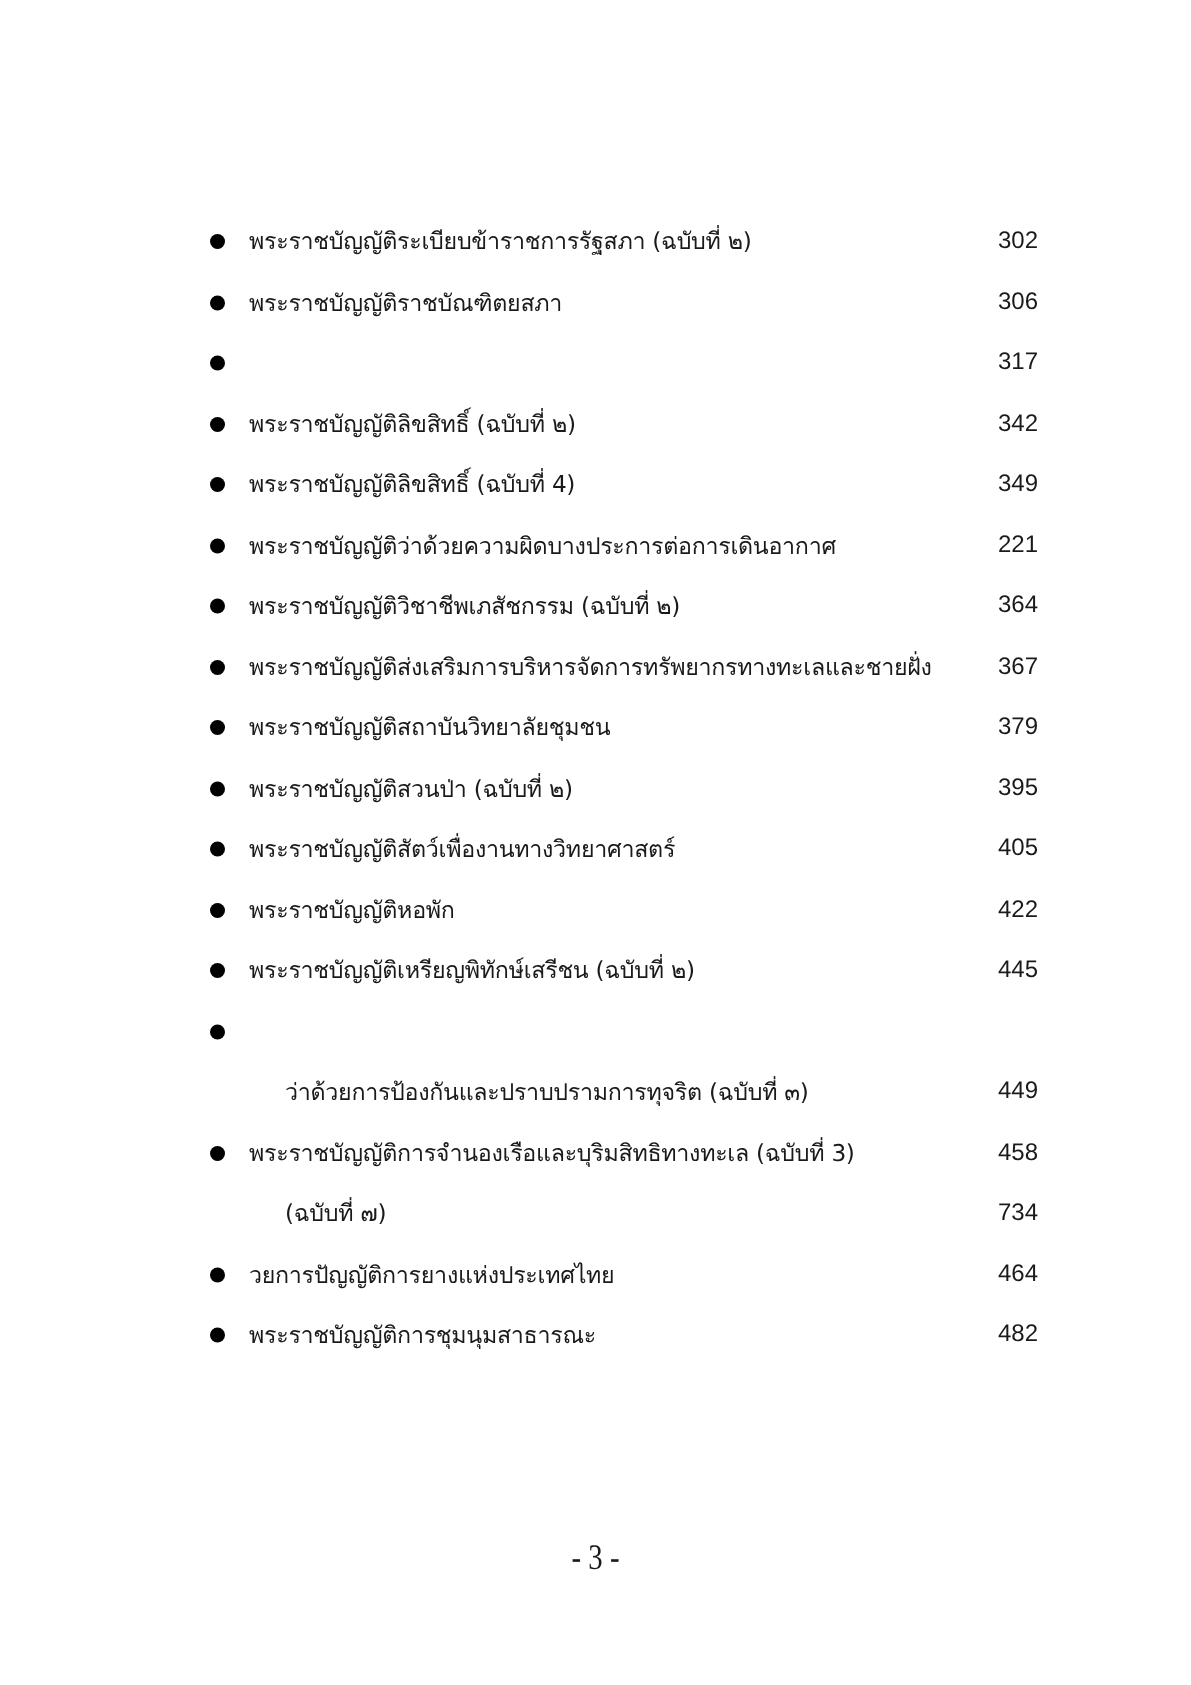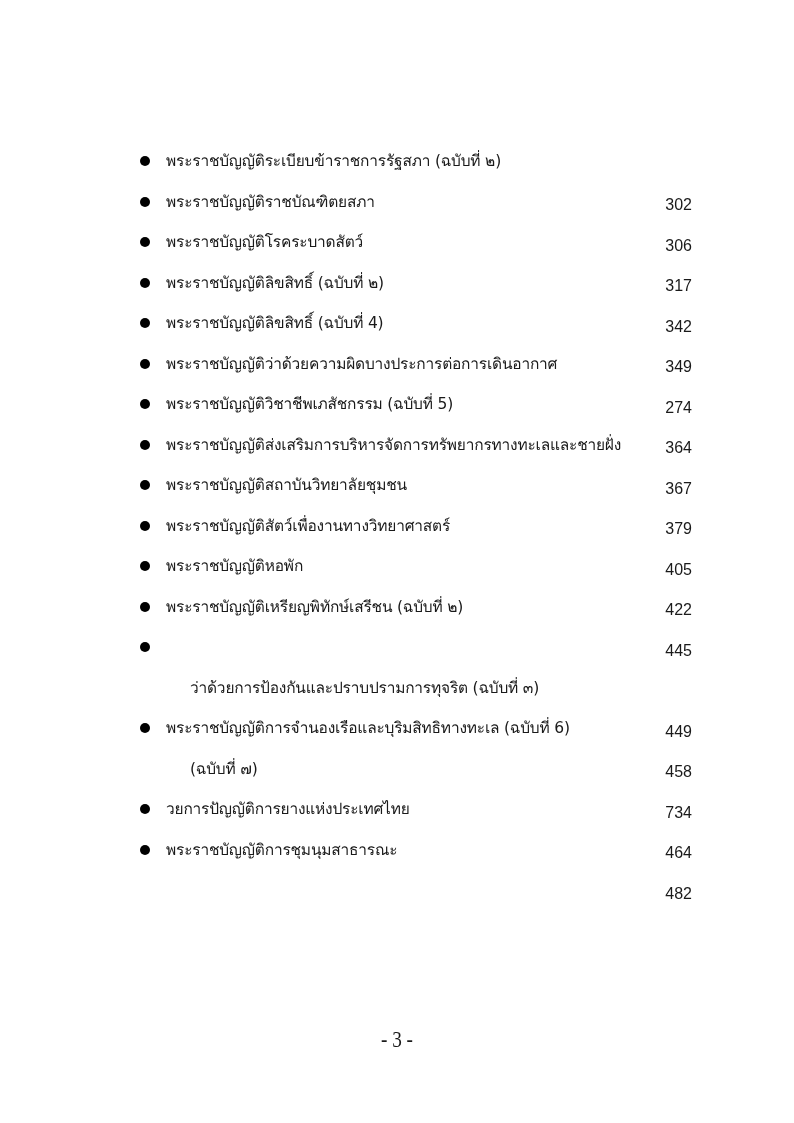--- a/index.html
+++ b/index.html
@@ -54,21 +54,20 @@
     }
     .title.cont {
       left: 52px;
     }
     .page-num {
       position: absolute;
       right: 2px;
       top: 0;
       font-family: "Liberation Sans", sans-serif;
       font-size: 16px;
-      margin-top: 44px;
     }
     .footer {
       position: absolute;
       left: 0;
       width: 794px;
       top: 1026px;
       text-align: center;
       font-family: "Liberation Serif", serif;
       font-size: 24px;
       transform: scaleX(0.8);
@@ -89,21 +88,20 @@
       <div class="entry">
         <div class="line">
           <span class="bullet"></span>
           <span class="title">พระราชบัญญัติราชบัณฑิตยสภา</span>
           <span class="page-num">306</span>
         </div>
       </div>
       <div class="entry">
         <div class="line">
           <span class="bullet"></span>
-          <span class="title">พระราชบัญญัติโรคระบาดสัตว์</span>
           <span class="page-num">317</span>
         </div>
       </div>
       <div class="entry">
         <div class="line">
           <span class="bullet"></span>
           <span class="title">พระราชบัญญัติลิขสิทธิ์  (ฉบับที่ ๒)</span>
           <span class="page-num">342</span>
         </div>
       </div>
@@ -111,47 +109,54 @@
         <div class="line">
           <span class="bullet"></span>
           <span class="title">พระราชบัญญัติลิขสิทธิ์  (ฉบับที่ 4)</span>
           <span class="page-num">349</span>
         </div>
       </div>
       <div class="entry">
         <div class="line">
           <span class="bullet"></span>
           <span class="title">พระราชบัญญัติว่าด้วยความผิดบางประการต่อการเดินอากาศ</span>
-          <span class="page-num">274</span>
-        </div>
-      </div>
-      <div class="entry">
-        <div class="line">
-          <span class="bullet"></span>
-          <span class="title">พระราชบัญญัติวิชาชีพเภสัชกรรม (ฉบับที่ 5)</span>
+          <span class="page-num">221</span>
+        </div>
+      </div>
+      <div class="entry">
+        <div class="line">
+          <span class="bullet"></span>
+          <span class="title">พระราชบัญญัติวิชาชีพเภสัชกรรม (ฉบับที่ ๒)</span>
           <span class="page-num">364</span>
         </div>
       </div>
       <div class="entry">
         <div class="line">
           <span class="bullet"></span>
           <span class="title">พระราชบัญญัติส่งเสริมการบริหารจัดการทรัพยากรทางทะเลและชายฝั่ง</span>
           <span class="page-num">367</span>
         </div>
       </div>
       <div class="entry">
         <div class="line">
           <span class="bullet"></span>
           <span class="title">พระราชบัญญัติสถาบันวิทยาลัยชุมชน</span>
           <span class="page-num">379</span>
         </div>
       </div>
       <div class="entry">
         <div class="line">
           <span class="bullet"></span>
+          <span class="title">พระราชบัญญัติสวนป่า (ฉบับที่ ๒)</span>
+          <span class="page-num">395</span>
+        </div>
+      </div>
+      <div class="entry">
+        <div class="line">
+          <span class="bullet"></span>
           <span class="title">พระราชบัญญัติสัตว์เพื่องานทางวิทยาศาสตร์</span>
           <span class="page-num">405</span>
         </div>
       </div>
       <div class="entry">
         <div class="line">
           <span class="bullet"></span>
           <span class="title">พระราชบัญญัติหอพัก</span>
           <span class="page-num">422</span>
         </div>
@@ -168,21 +173,21 @@
           <span class="bullet"></span>
         </div>
         <div class="line">
           <span class="title cont">ว่าด้วยการป้องกันและปราบปรามการทุจริต (ฉบับที่ ๓)</span>
           <span class="page-num">449</span>
         </div>
       </div>
       <div class="entry">
         <div class="line">
           <span class="bullet"></span>
-          <span class="title">พระราชบัญญัติการจำนองเรือและบุริมสิทธิทางทะเล (ฉบับที่ 6)</span>
+          <span class="title">พระราชบัญญัติการจำนองเรือและบุริมสิทธิทางทะเล (ฉบับที่ 3)</span>
           <span class="page-num">458</span>
         </div>
       </div>
       <div class="entry">
         <div class="line">
           <span class="title cont">(ฉบับที่ ๗)</span>
           <span class="page-num">734</span>
         </div>
       </div>
       <div class="entry">

